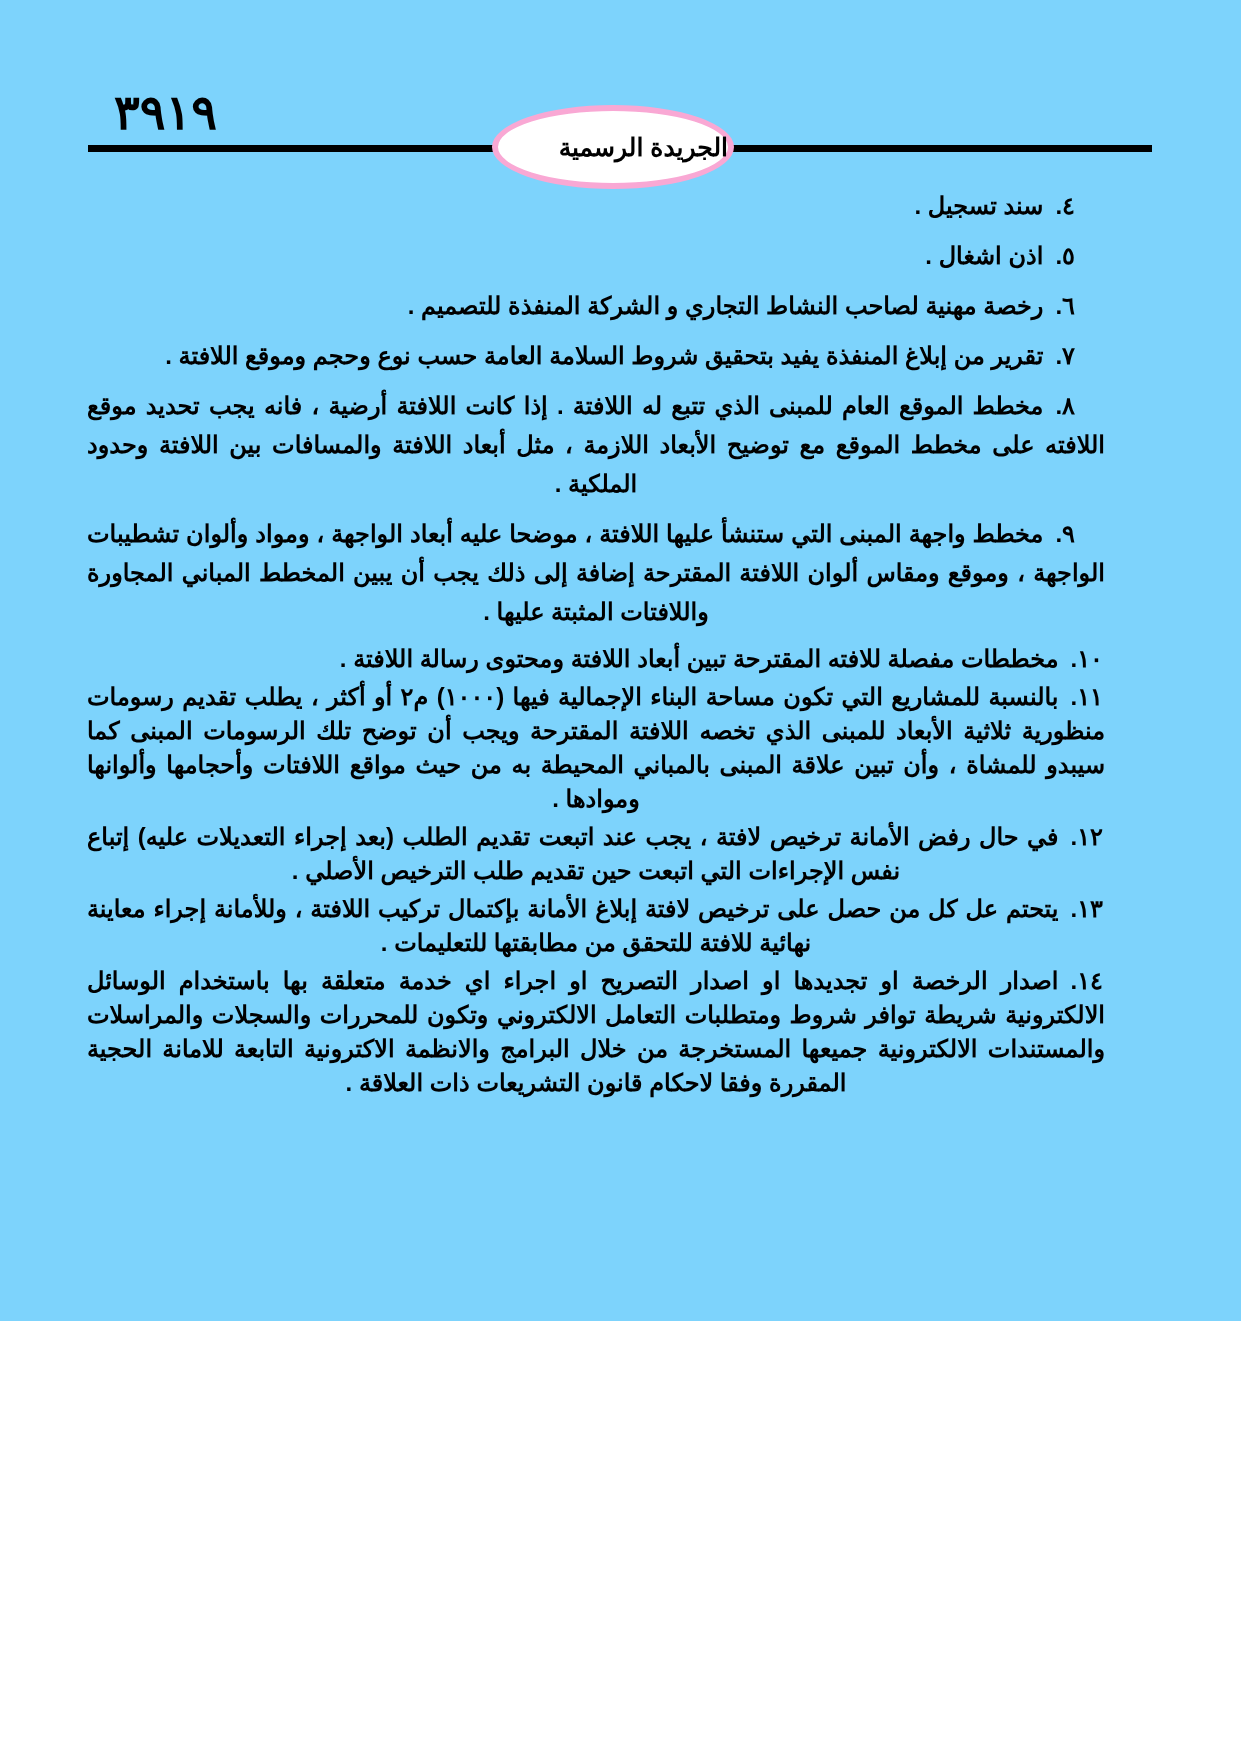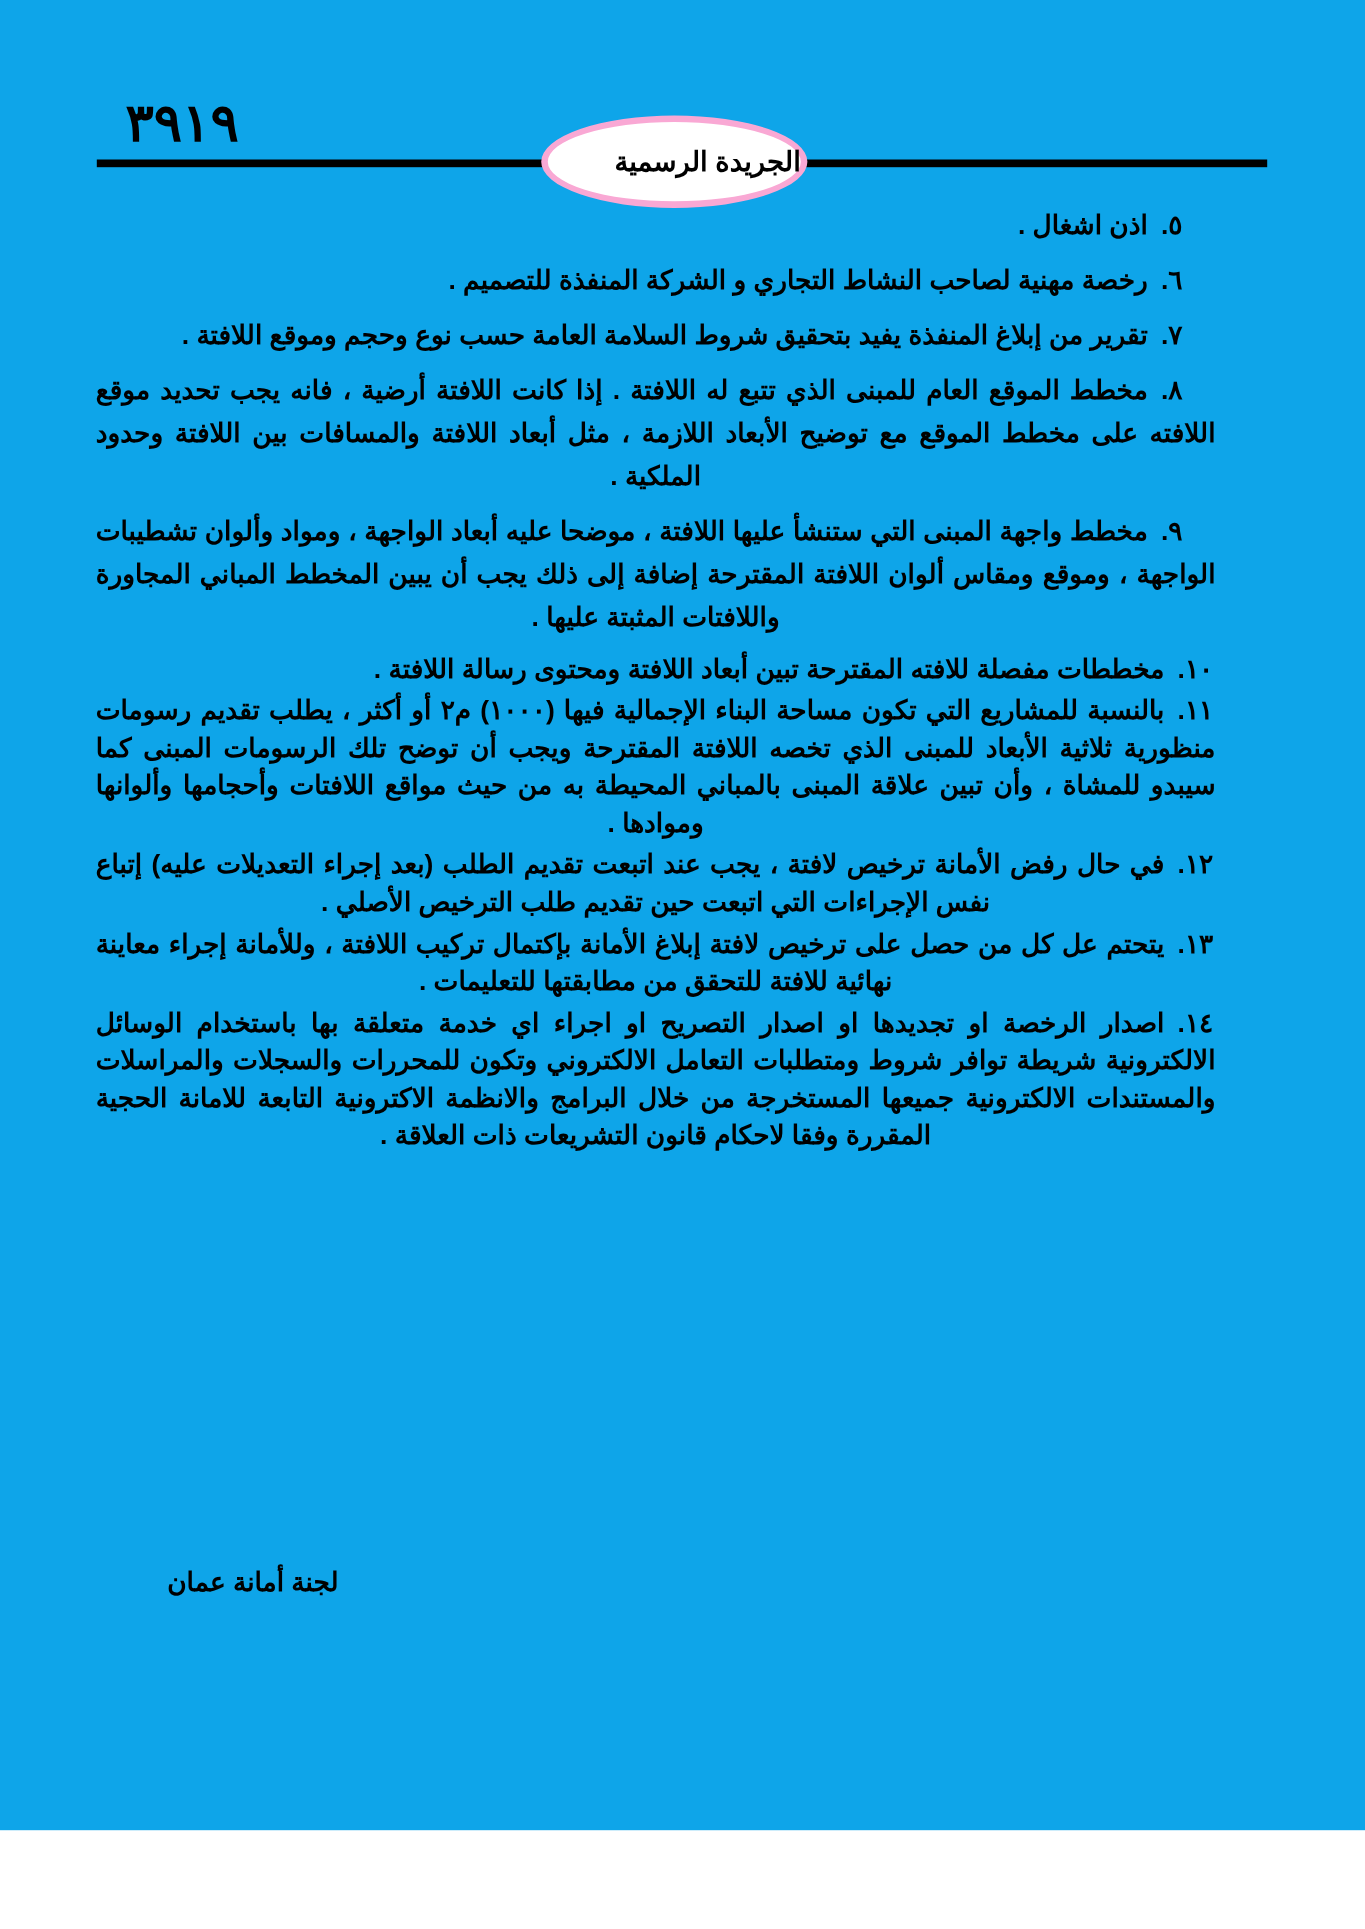--- a/index.html
+++ b/index.html
@@ -1,20 +1,20 @@
 <!DOCTYPE html>
 <html lang="ar"><head>
 <meta charset="utf-8">
 <style>
   html, body { margin: 0; padding: 0; background: #ffffff; }
   .page {
     position: relative;
     width: 1241px;
-    height: 1664px;
-    background: #0ea5e9;
+    height: 1321px;
+    background: #7dd3fc;
     color: #000000;
     font-family: "Liberation Sans", sans-serif;
     font-weight: bold;
     overflow: hidden;
   }
 
   
   .page-number {
     position: absolute;
     left: 114px;
@@ -85,20 +85,23 @@
 <div class="page">
 
   <div class="page-number">٣٩١٩</div>
   <div class="header-rule"></div>
   <div class="header-badge">
     <span>الجريدة الرسمية</span>
   </div>
 
   <div class="content">
 
+    <div class="item lg indent1 single">
+      <span class="num">٤.</span><span>سند تسجيل .</span>
+    </div>
 
     <div class="item lg indent1 single">
       <span class="num">٥.</span><span>اذن اشغال .</span>
     </div>
 
     <div class="item lg indent1 single">
       <span class="num">٦.</span><span>رخصة مهنية لصاحب النشاط التجاري و الشركة المنفذة للتصميم .</span>
     </div>
 
     <div class="item lg indent1 single">

